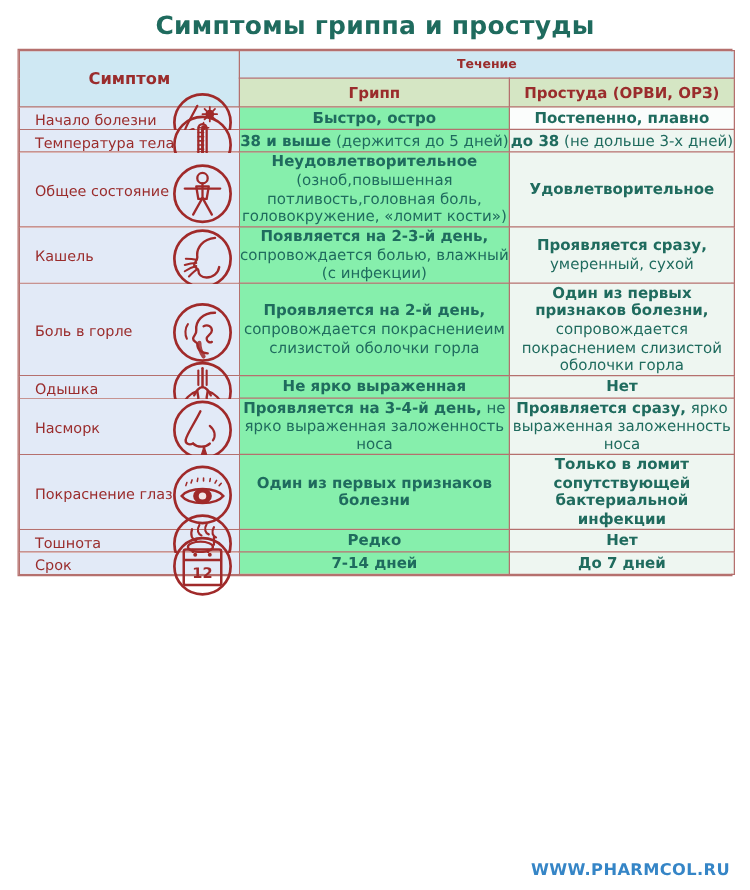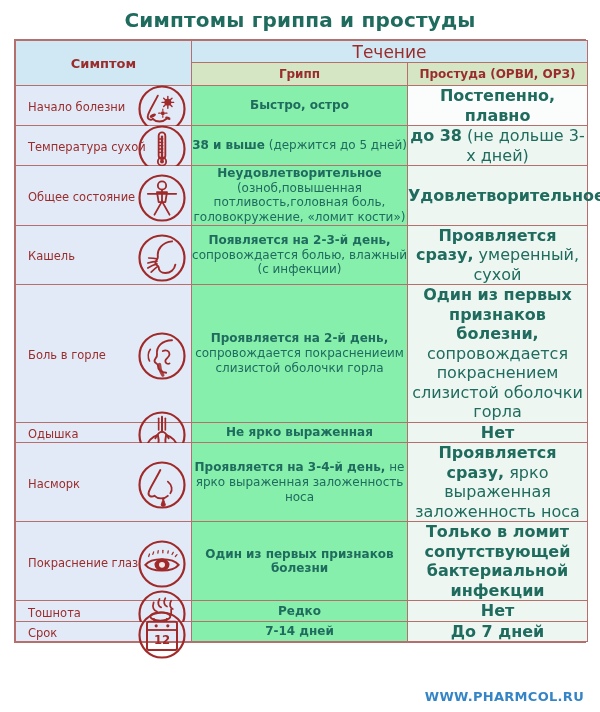--- a/index.html
+++ b/index.html
@@ -54,22 +54,22 @@
     font-size: 13px;
     font-weight: bold;
     text-align: center;
     height: 45px;
     width: 176px;
     margin-top: 16px;
   }
   .th-course {
     background: #cfe8f3;
     color: #9a2c2c;
-    font-size: 17px;
-    font-weight: normal;
+    font-size: 10px;
+    font-weight: bold;
     text-align: center;
     height: 22px;
   }
   .th-flu, .th-cold {
     background: #d5e6c4;
     color: #9a2c2c;
     font-size: 12px;
     font-weight: bold;
     text-align: center;
     height: 23px;
@@ -112,21 +112,21 @@
     background: #86efac;
     color: #1f6b5e;
     font-size: 12px;
     text-align: center;
     line-height: 1.22;
     padding: 4px 3px;
   }
   td.cold {
     background: #eef6f1;
     color: #1f6b5e;
-    font-size: 16px;
+    font-size: 12px;
     text-align: center;
     line-height: 1.22;
     padding: 4px 3px;
   }
   td.cold.plain { background: #fbfdfc; }
 
   .b { font-weight: bold; }
   .n { font-weight: normal; }
 
   
@@ -197,21 +197,21 @@
                 </svg>
               </span>
             </div>
           </td>
           <td class="flu"><span class="b">Быстро, остро</span></td>
           <td class="cold plain"><span class="b">Постепенно, плавно</span></td>
         </tr>
         <tr>
           <td class="sym">
             <div class="sym-inner">
-              <span class="sym-label">Температура сухой</span>
+              <span class="sym-label">Температура тела</span>
               <span class="sym-icon">
                 <svg viewBox="0 0 60 60" xmlns="http://www.w3.org/2000/svg">
                   <circle cx="30" cy="30" r="27" fill="none" stroke="#a02a2a" stroke-width="2.6"></circle>
                   <rect x="26" y="10" width="8" height="32" rx="4" fill="none" stroke="#a02a2a" stroke-width="2.2"></rect>
                   <rect x="28.6" y="14" width="2.8" height="28" fill="#a02a2a"></rect>
                   <circle cx="30" cy="45" r="5" fill="none" stroke="#a02a2a" stroke-width="2.2"></circle>
                   <circle cx="30" cy="45" r="2.4" fill="#a02a2a"></circle>
                   <g stroke="#a02a2a" stroke-width="1.6" stroke-linecap="round">
                     <line x1="26" y1="18" x2="31" y2="18"></line>
                     <line x1="26" y1="22" x2="31" y2="22"></line>

